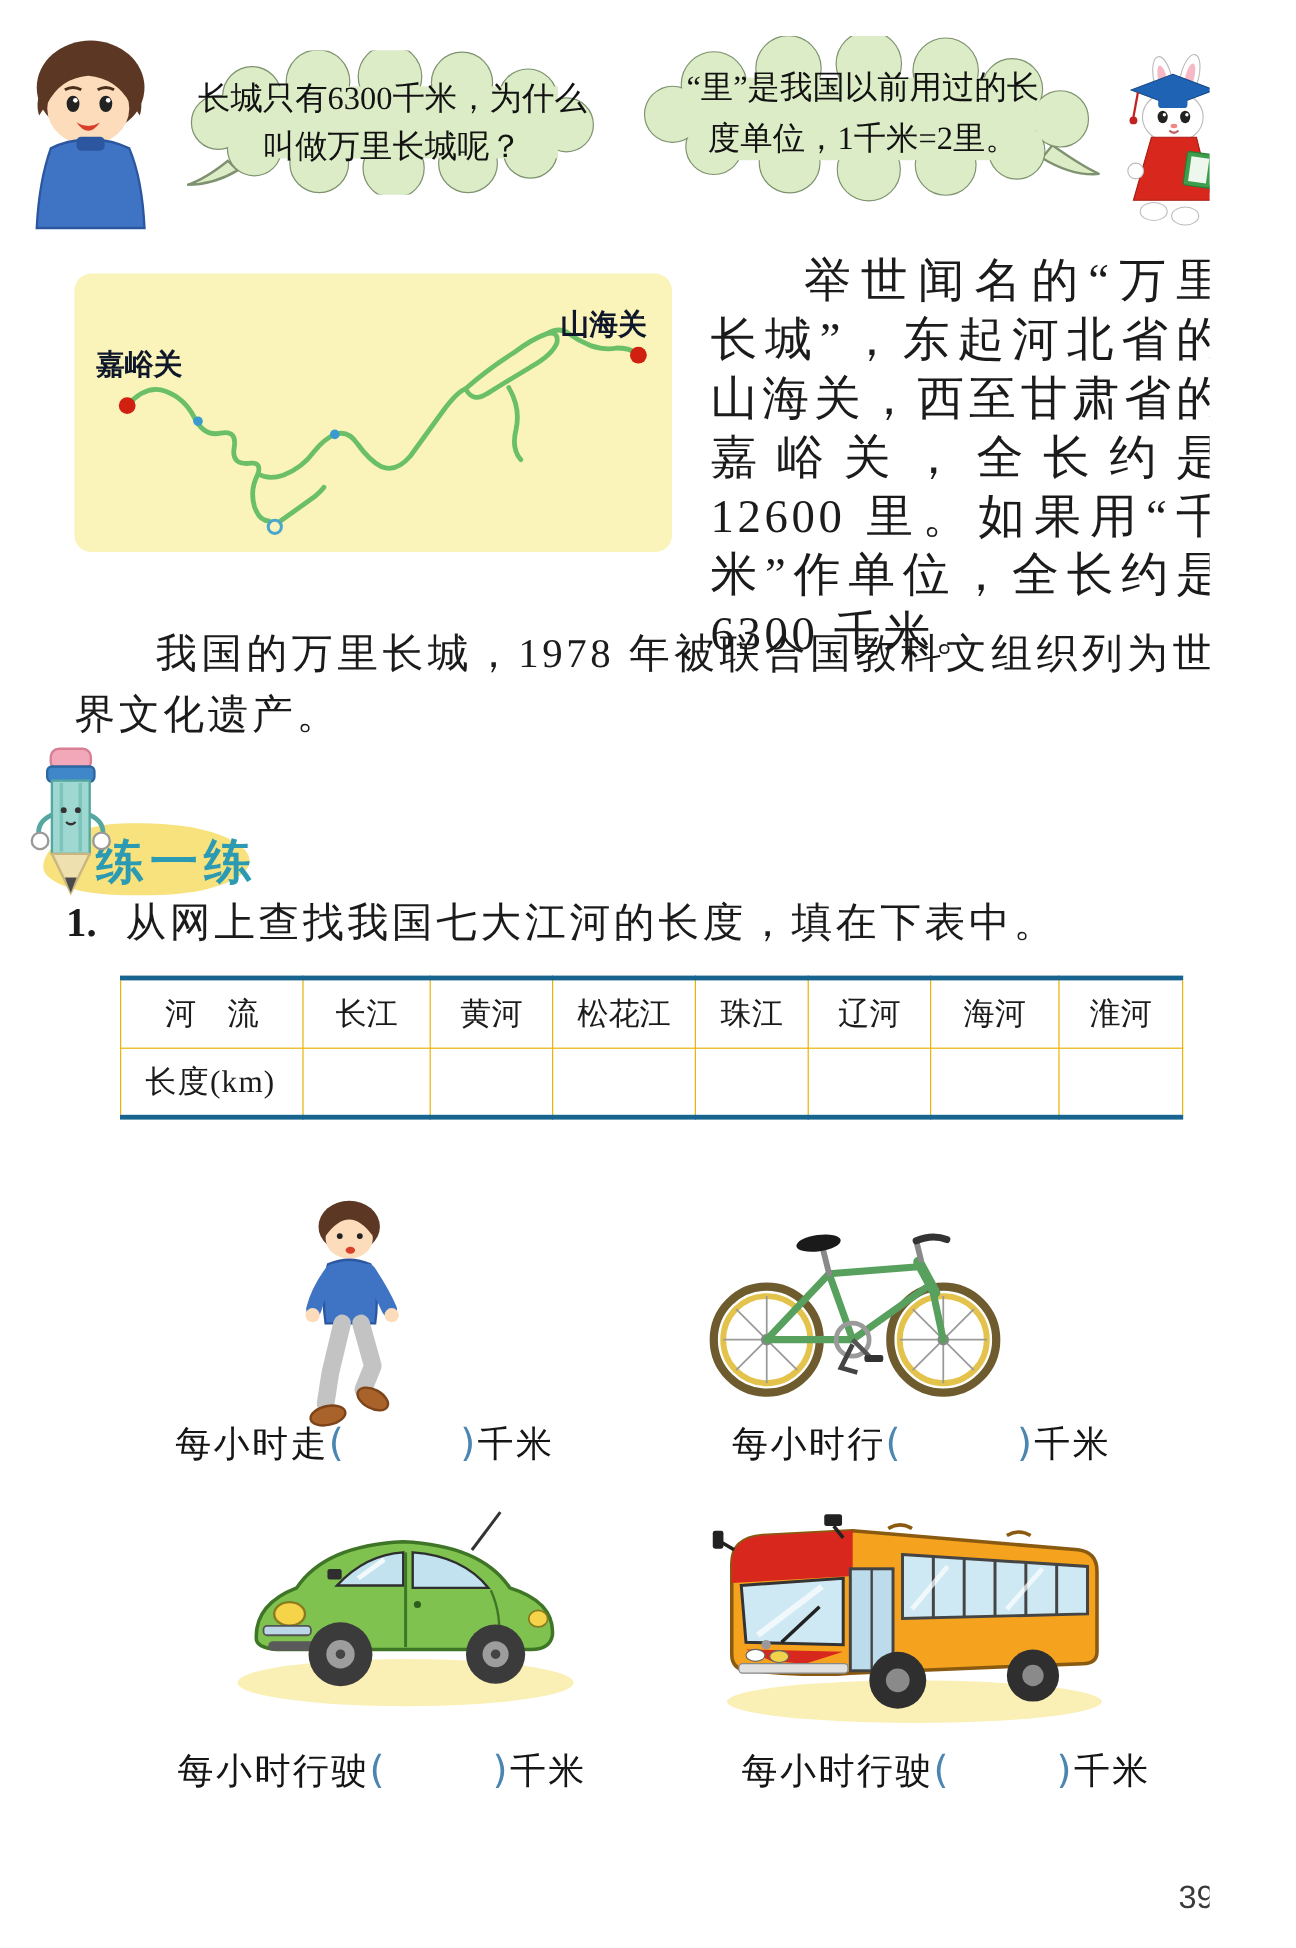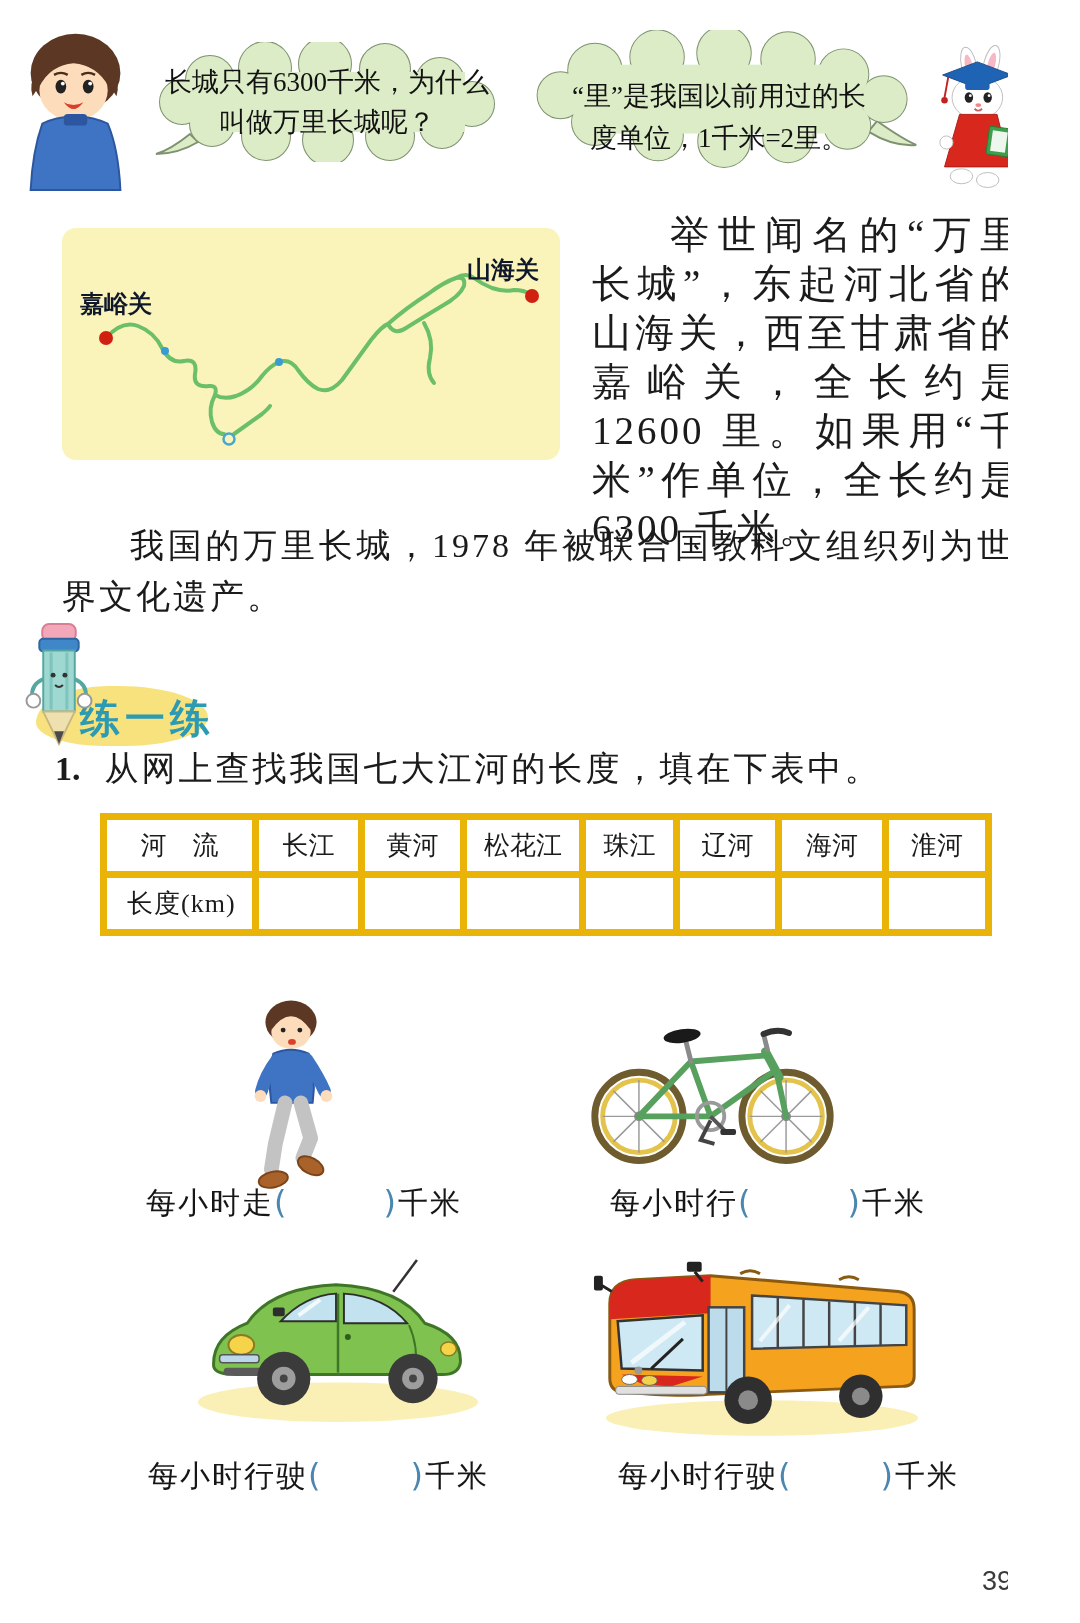--- a/index.html
+++ b/index.html
@@ -21,21 +21,21 @@
         border-radius:48% 60% 55% 45% / 70% 60% 55% 45%;z-index:1;}
   .practice-title{position:absolute;left:80px;top:691px;font-size:40px;font-weight:bold;color:#2b9ab2;
         letter-spacing:5px;z-index:2;font-family:Liberation Sans, sans-serif;}
   .pencil{position:absolute;left:24px;top:620px;width:70px;height:128px;z-index:3;}
   
   .ex{position:absolute;left:55px;width:980px;font-size:34px;letter-spacing:3px;white-space:nowrap;}
   .ex-num{font-weight:bold;letter-spacing:0;margin-right:24px;}
   
   .river-table{position:absolute;left:100px;top:813px;width:885px;border-collapse:collapse;table-layout:fixed;
         font-size:26px;border-top:4px solid #17658f;border-bottom:4px solid #17658f;}
-  .river-table th,.river-table td{border:7px solid #eab308;font-weight:normal;text-align:center;padding:0;}
+  .river-table th,.river-table td{border:1px solid #eab308;font-weight:normal;text-align:center;padding:0;}
   .river-table tr.hdr{height:58px;}
   .river-table tr.body{height:58px;}
   .river-table .rowlabel{text-align:left;padding-left:20px;letter-spacing:1px;}
   
   .fill-label{position:absolute;font-size:30px;letter-spacing:2px;white-space:nowrap;color:#161616;}
   .paren{color:#4a86b0;font-family:"DejaVu Sans",sans-serif;font-size:32px;}
   .gap{display:inline-block;}
   .g1{width:95px;} .g2{width:88px;}
   .page-number{position:absolute;left:982px;top:1566px;font-size:27px;color:#3a3a3a;
         font-family:"Liberation Sans","DejaVu Sans",sans-serif;}
@@ -121,21 +121,21 @@
         <circle cx="372" cy="72" r="24"></circle>
       <circle cx="334" cy="100" r="24"></circle>
         <circle cx="272" cy="112" r="26"></circle>
         <circle cx="205" cy="116" r="27"></circle>
       <circle cx="136" cy="110" r="26"></circle>
         <circle cx="70" cy="96" r="24"></circle>
         <circle cx="34" cy="68" r="24"></circle>
       <rect x="50" y="36" width="300" height="72"></rect>
     </g>
   </svg>
-  <div class="bubble-text" style="left:568px;top:75px;width:302px;line-height:42px;letter-spacing:0">“里”是我国以前用过的长度单位，1千米=2里。</div>
+  <div class="bubble-text" style="left:568px;top:52px;width:302px;line-height:42px;letter-spacing:0">“里”是我国以前用过的长度单位，1千米=2里。</div>
 
   <svg class="abs" style="left:925px;top:45px" width="100" height="150" viewBox="0 0 105 160">
     <ellipse cx="46" cy="22" rx="8" ry="20" fill="#fff" stroke="#bbb" transform="rotate(-12 46 22)"></ellipse>
     <ellipse cx="70" cy="20" rx="8" ry="20" fill="#fff" stroke="#bbb" transform="rotate(14 70 20)"></ellipse>
     <ellipse cx="46" cy="23" rx="4" ry="13" fill="#f6b8c4" transform="rotate(-12 46 23)"></ellipse>
     <ellipse cx="70" cy="21" rx="4" ry="13" fill="#f6b8c4" transform="rotate(14 70 21)"></ellipse>
     <ellipse cx="55" cy="56" rx="27" ry="23" fill="#fff" stroke="#bbb"></ellipse>
     <polygon points="55,18 92,32 55,46 18,32" fill="#1f63b5" stroke="#174a88"></polygon>
     <rect x="42" y="38" width="26" height="10" rx="3" fill="#1f63b5"></rect>
     <line x1="24" y1="34" x2="20" y2="56" stroke="#c22222" stroke-width="2"></line>

